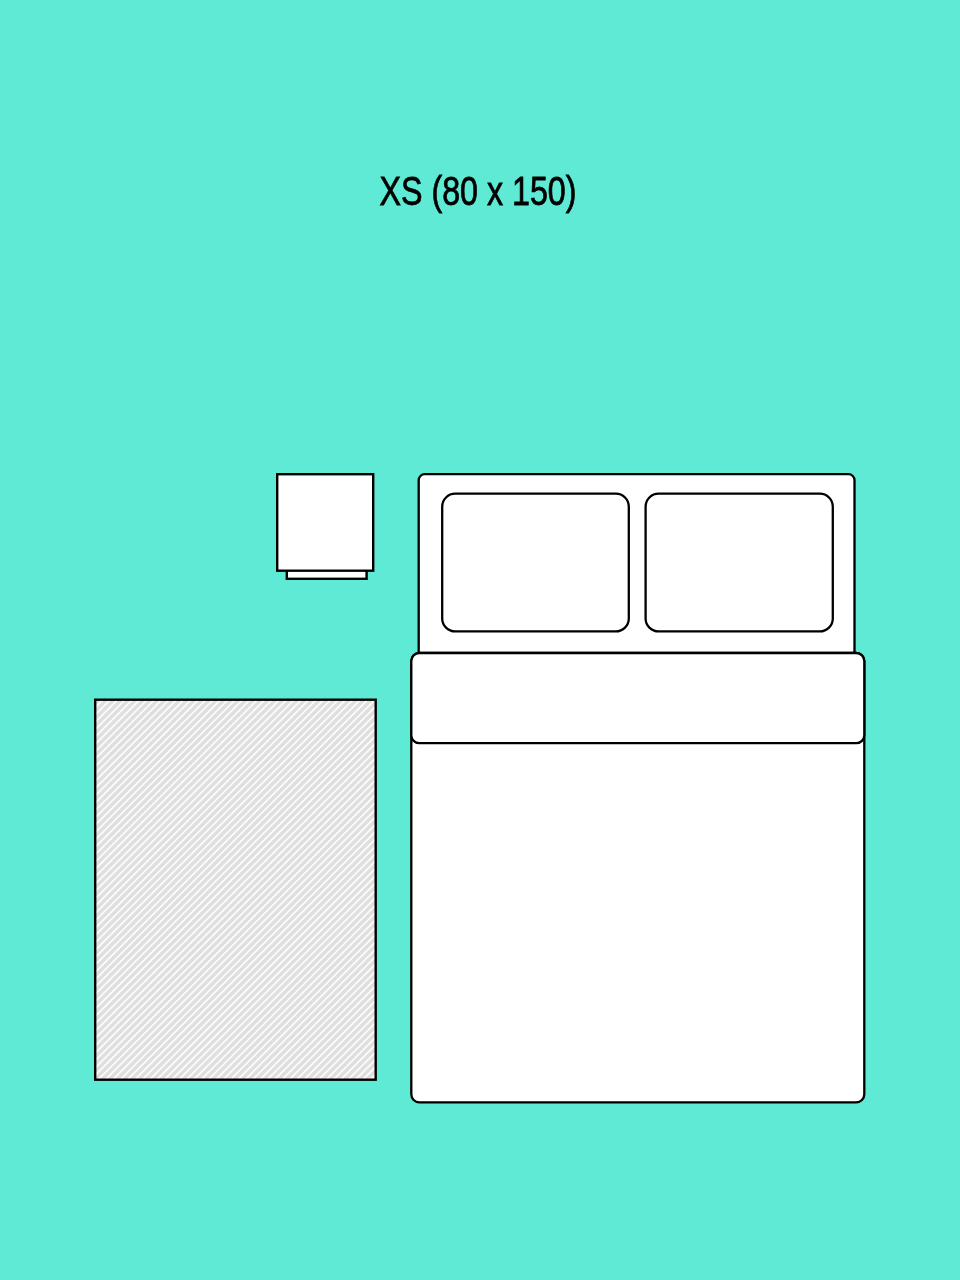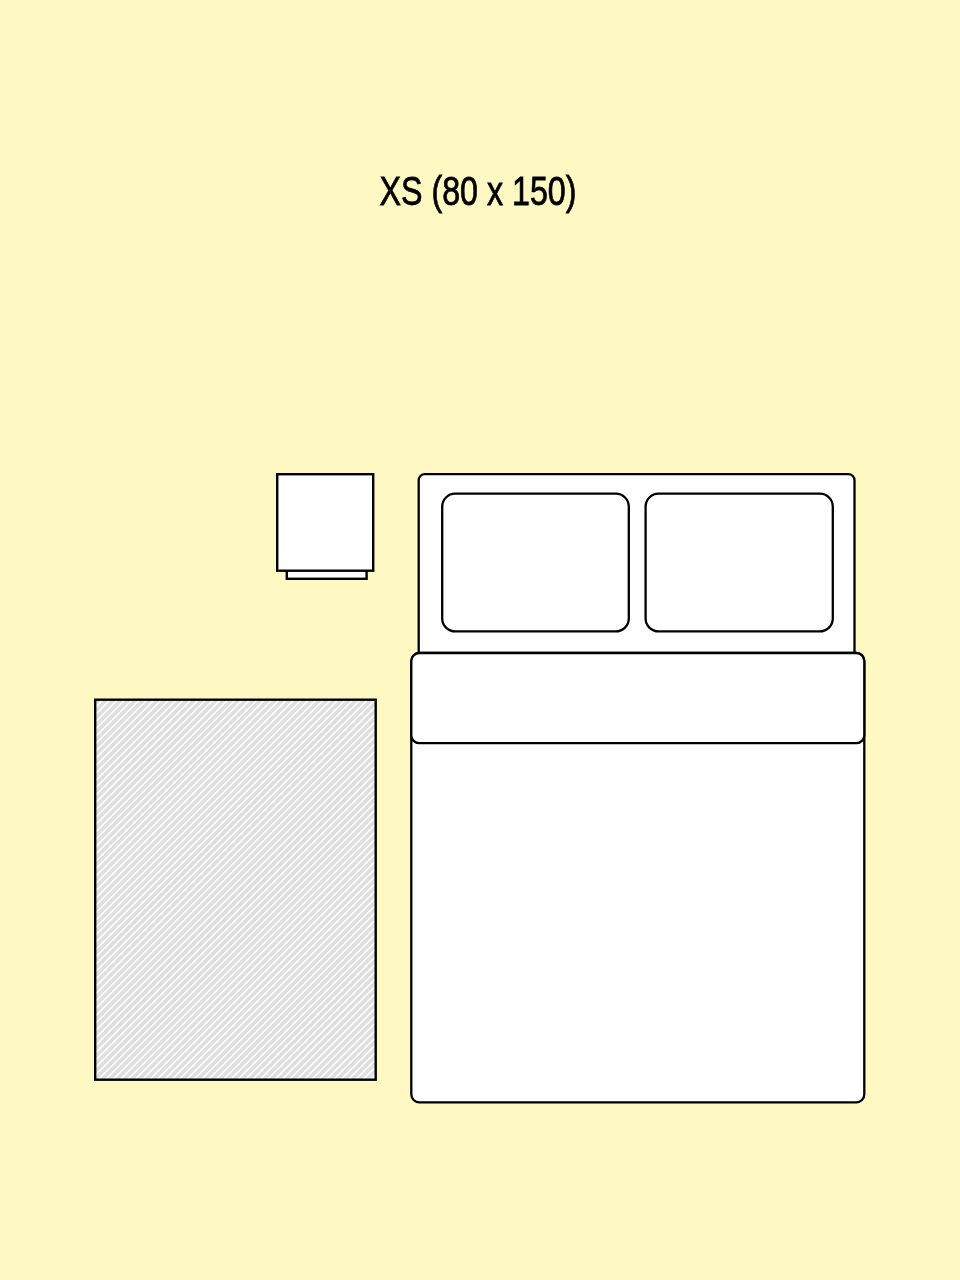--- a/index.html
+++ b/index.html
@@ -1,16 +1,16 @@
 <!DOCTYPE html>
 <html><head>
 <meta charset="utf-8">
 <style>
   html,body{margin:0;padding:0;background:#ffffff;}
-  .page{position:relative;width:960px;height:1280px;background:#fef9c3;overflow:hidden;}
+  .page{position:relative;width:960px;height:1280px;background:#5eead4;overflow:hidden;}
   svg{display:block;}
 </style>
 </head>
 <body>
 <div class="page">
 <svg width="960" height="1280" viewBox="0 0 960 1280" xmlns="http://www.w3.org/2000/svg">
   <defs>
     <pattern id="hatch" patternUnits="userSpaceOnUse" width="10" height="5.2" patternTransform="rotate(-45)">
       <rect x="0" y="0" width="10" height="5.2" fill="#dfdfdf"></rect>
       <rect x="0" y="-0.2" width="10" height="1.75" fill="#ffffff"></rect>

